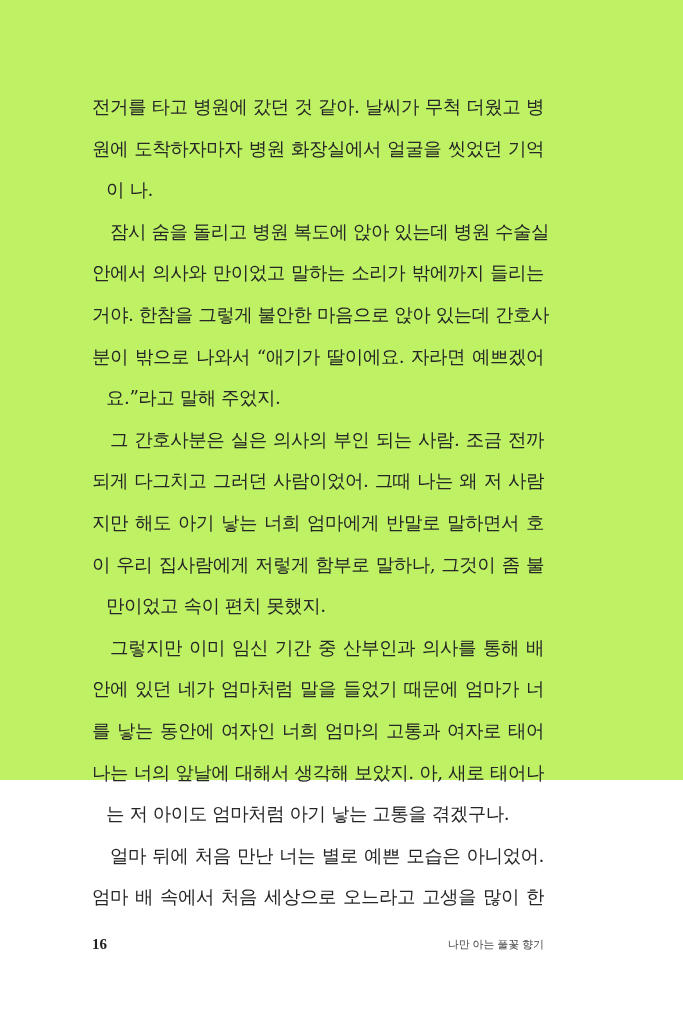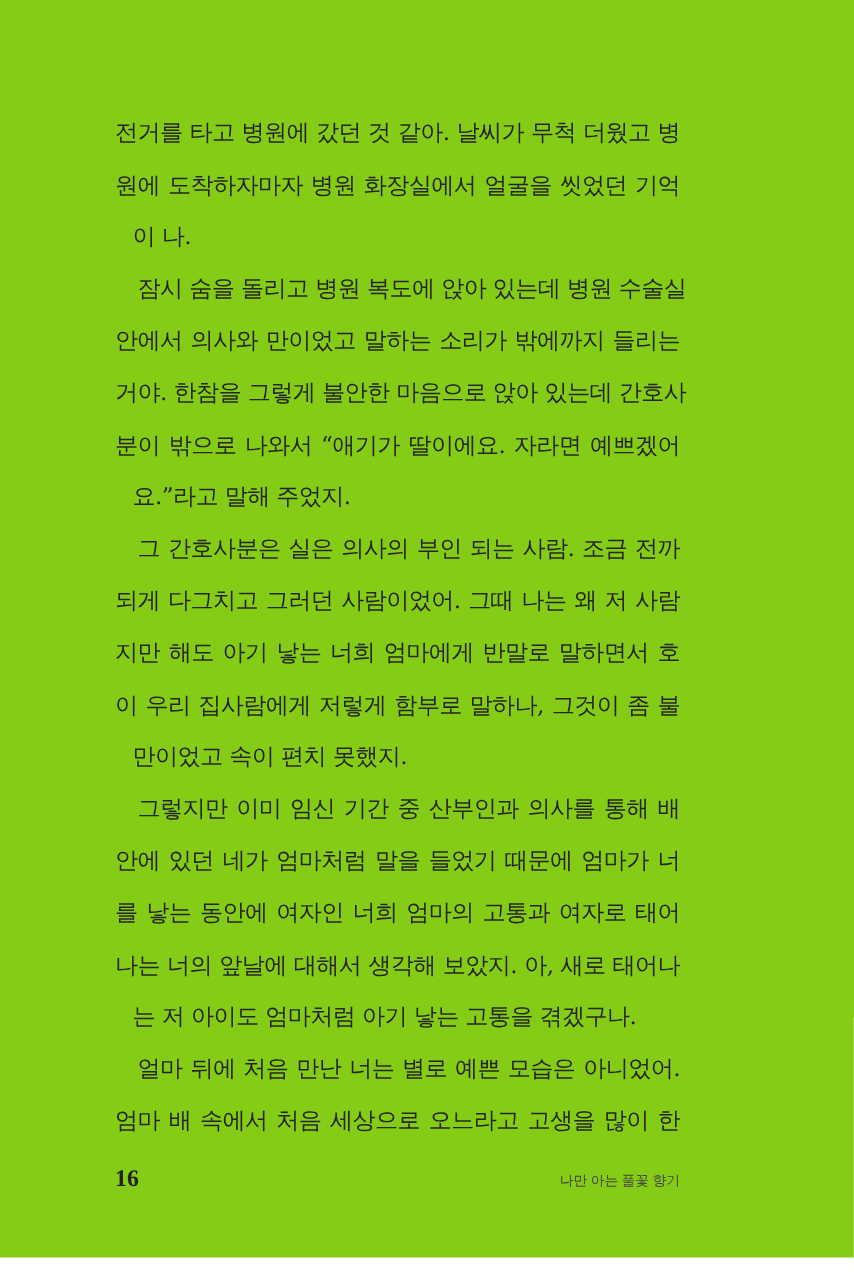--- a/index.html
+++ b/index.html
@@ -11,22 +11,22 @@
       width: 683px;
       height: 1024px;
       position: relative;
       overflow: hidden;
       color: #2a2a2a;
     }
     .page {
       position: absolute;
       left: 0; top: 0;
       width: 683px;
-      height: 1006px;
-      background: #84cc16;
+      height: 780px;
+      background: #bef264;
     }
     .body-text {
       position: absolute;
       left: 92px;
       top: 86px;
       width: 452px;
       font-family: "DejaVu Serif", "Liberation Serif", serif;
       font-size: 18.5px;
       color: #262626;
     }
@@ -51,21 +51,21 @@
       top: 933px;
       width: 452px;
       height: 22px;
       display: flex;
       justify-content: space-between;
       align-items: center;
     }
     .page-number {
       font-family: "Liberation Serif", "DejaVu Serif", serif;
       font-weight: bold;
-      font-size: 19px;
+      font-size: 15px;
       color: #222;
     }
     .running-title {
       font-family: Liberation Serif, serif;
       font-size: 11px;
       color: #444;
     }
   </style>
 </head>
 <body>

